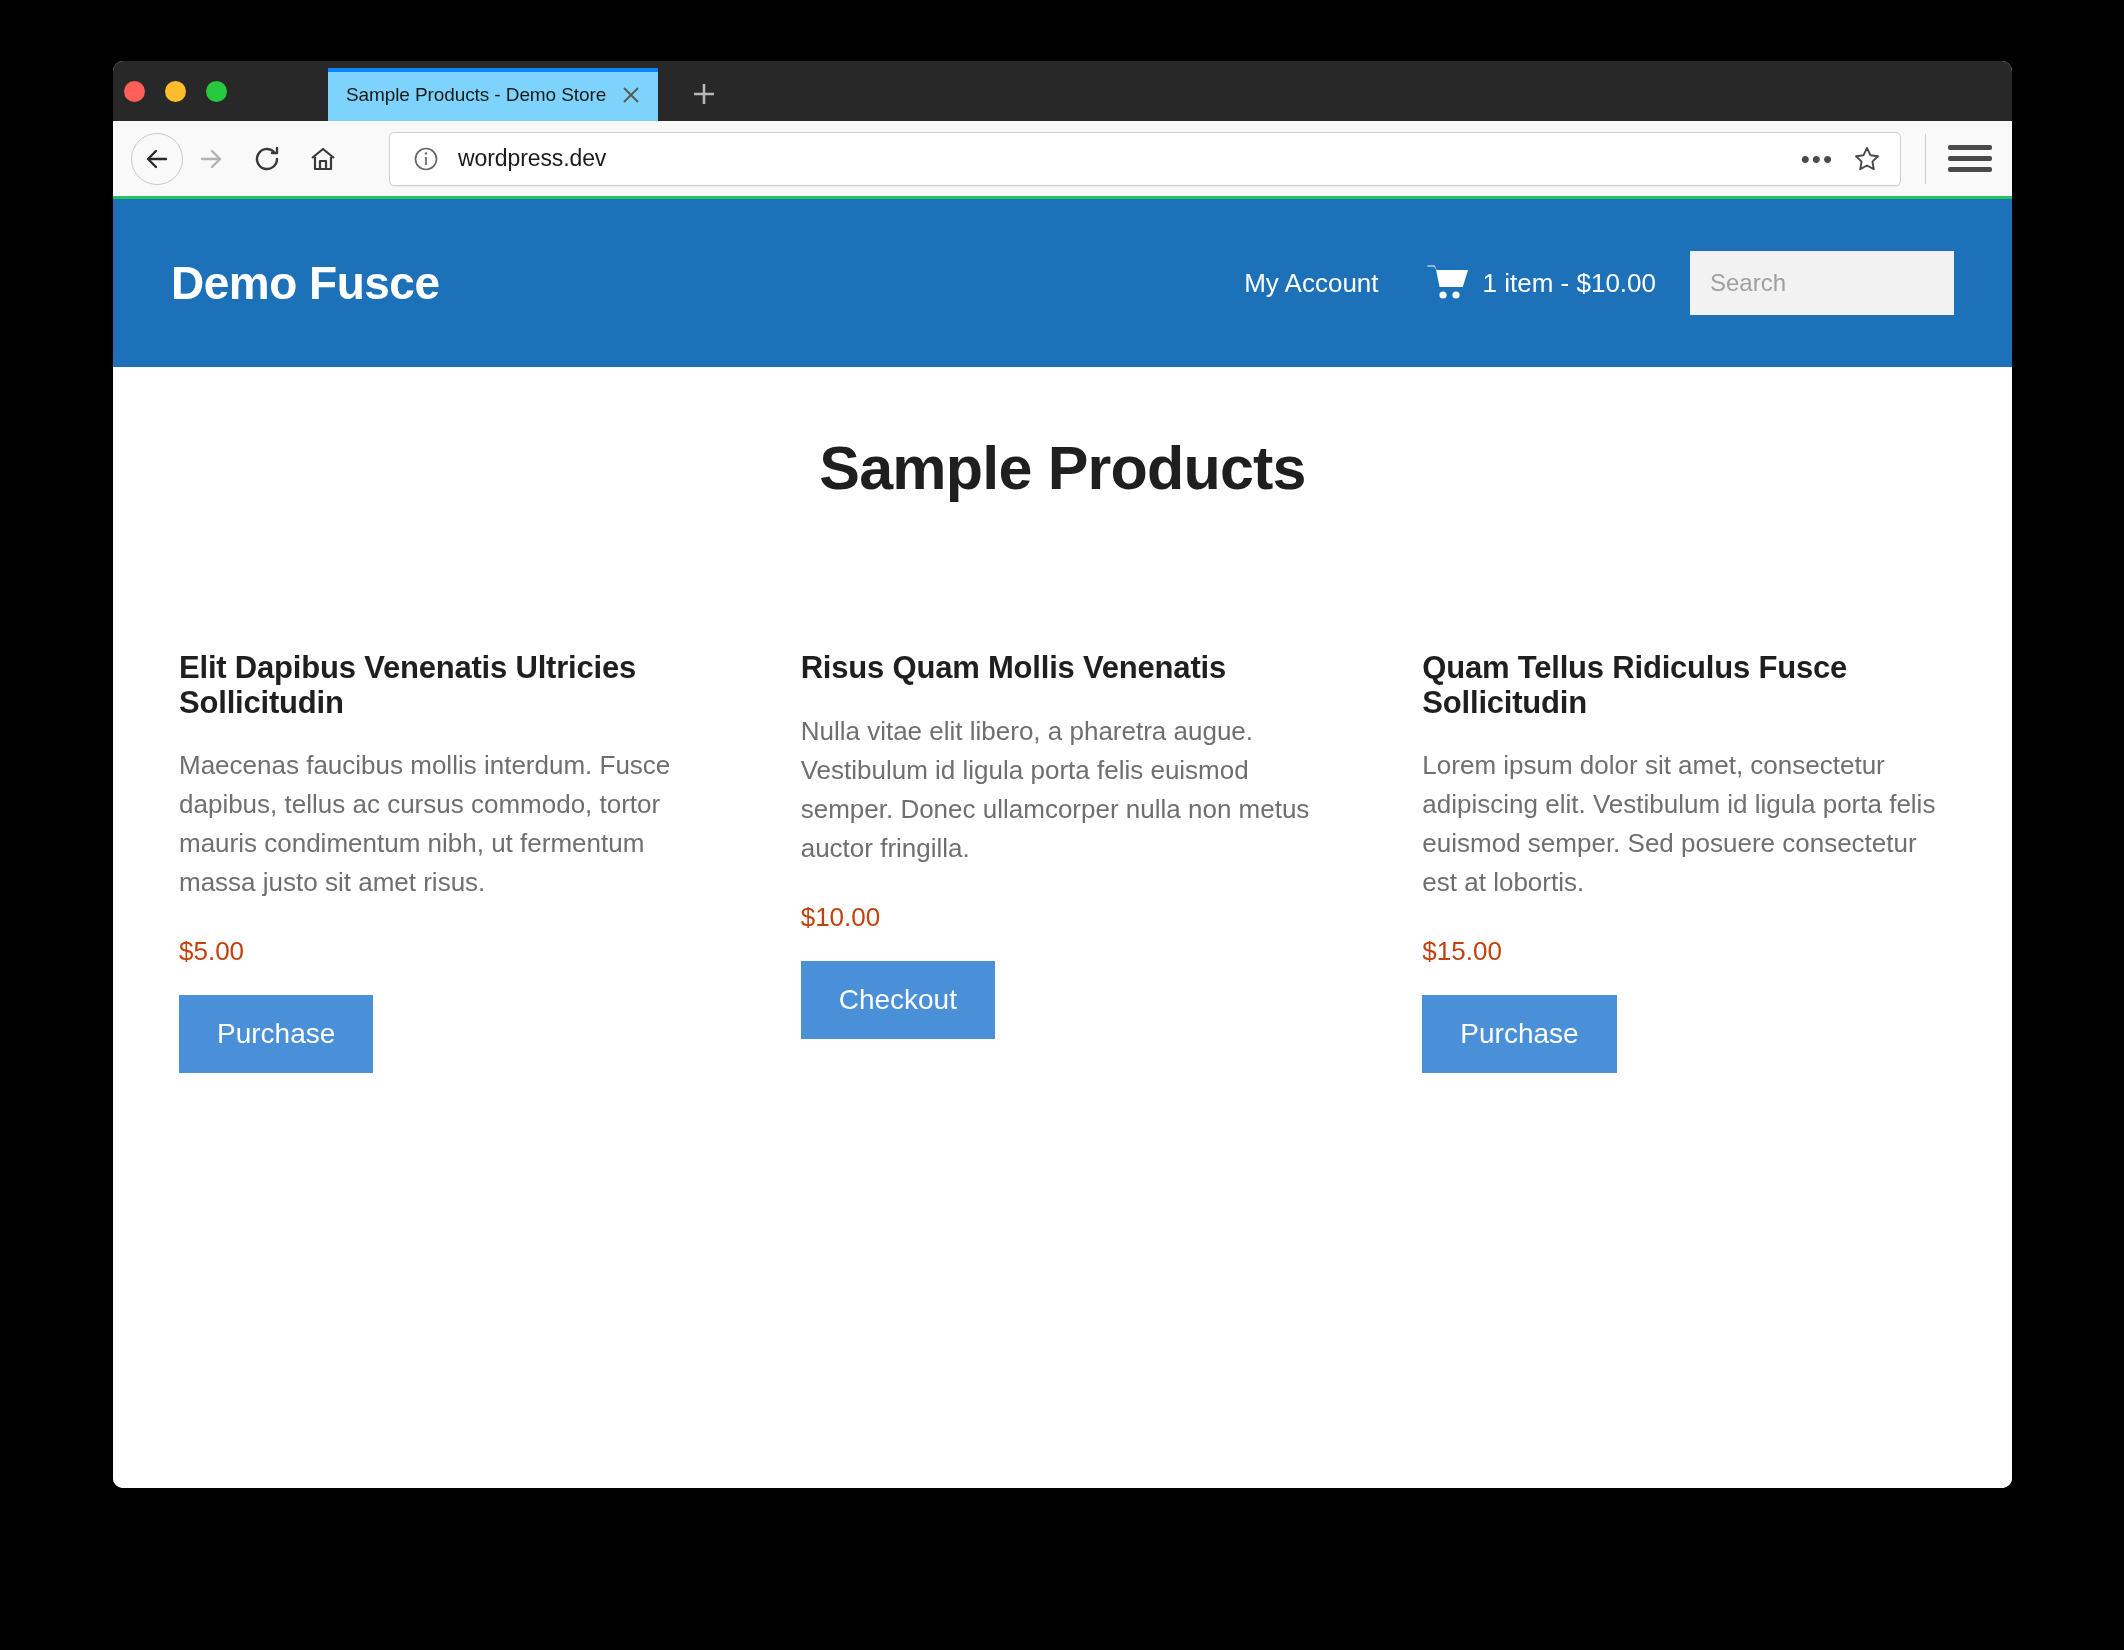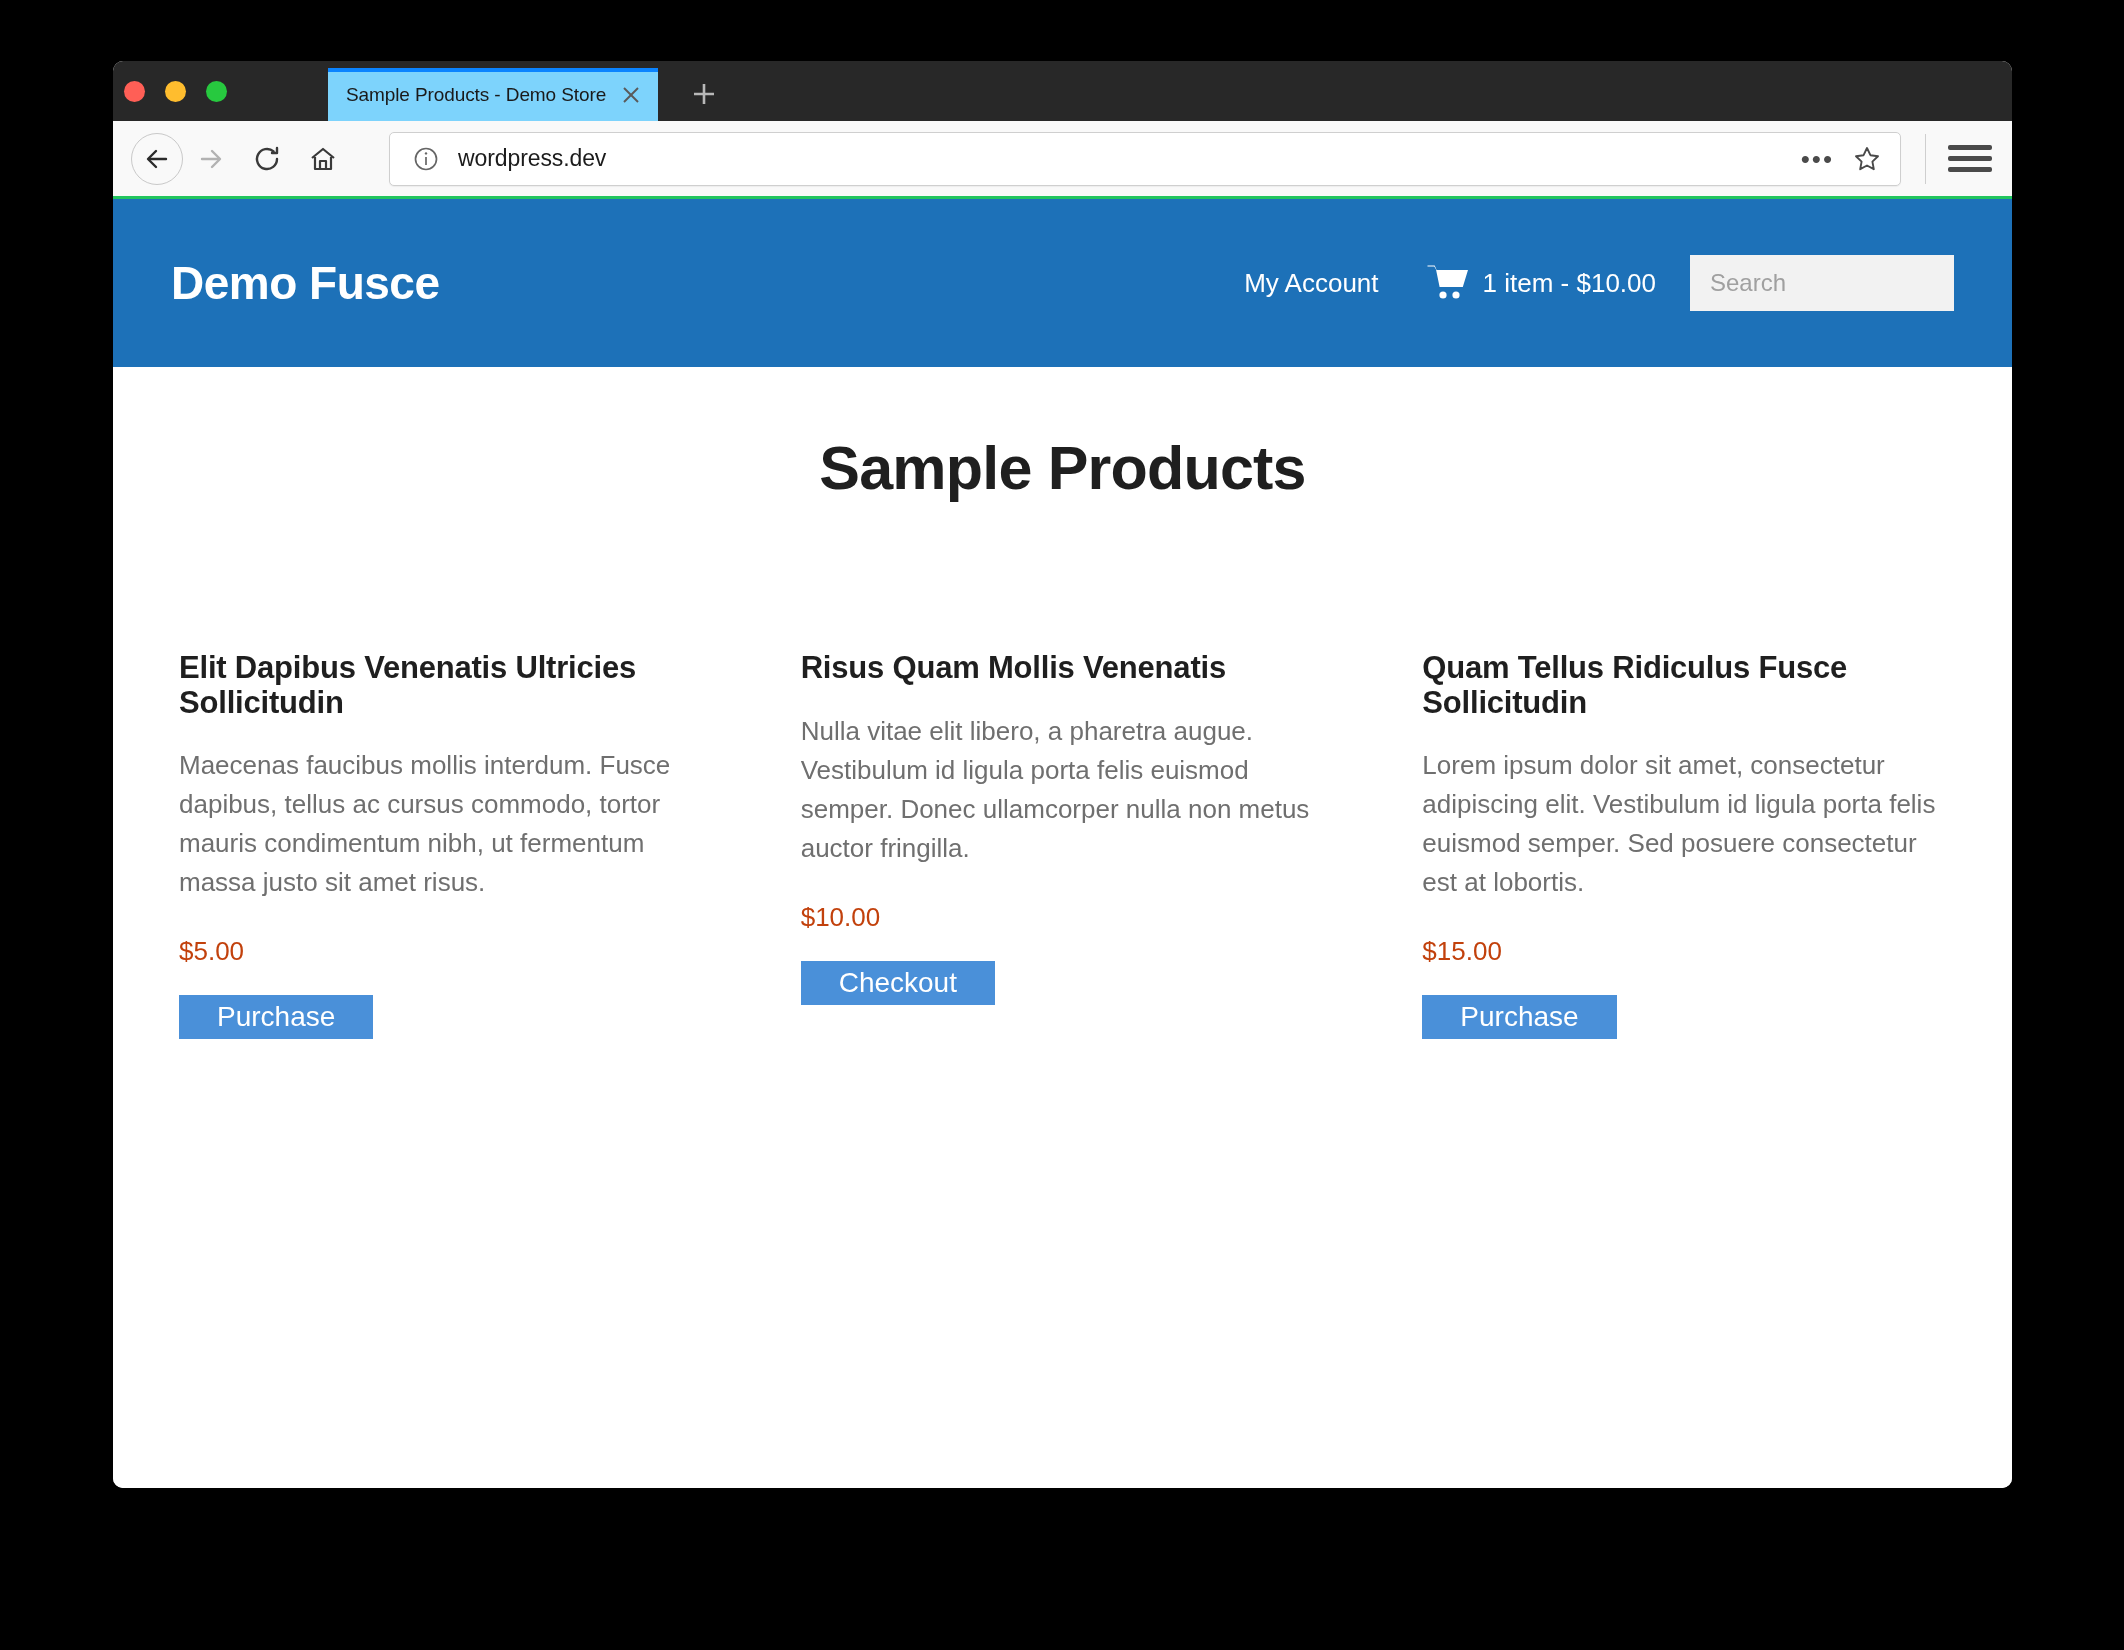--- a/index.html
+++ b/index.html
@@ -174,21 +174,21 @@
     display: flex;
     align-items: center;
     margin-right: 34px;
     white-space: nowrap;
   }
   .cart-icon { display: flex; color: #ffffff; margin-right: 14px; }
   .cart-text { font-size: 26px; color: #ffffff; }
 
   .search-box {
     width: 264px;
-    height: 56px;
+    height: 64px;
     background: #f2f2f2;
     display: flex;
     align-items: center;
     padding: 0 16px 0 20px;
   }
   .search-input {
     flex: 1;
     border: none;
     outline: none;
     background: transparent;
@@ -239,21 +239,21 @@
     margin-top: 34px;
   }
   .product-button {
     display: inline-block;
     margin-top: 28px;
     background: #4a90d9;
     color: #ffffff;
     font-family: "Liberation Sans", sans-serif;
     font-size: 28px;
     border: none;
-    padding: 6px 38px;
+    padding: 23px 38px;
     cursor: pointer;
   }
 </style>
 </head>
 <body>
 
 <div class="browser-window">
 
   <div class="tab-strip">
     <div class="traffic-lights">

